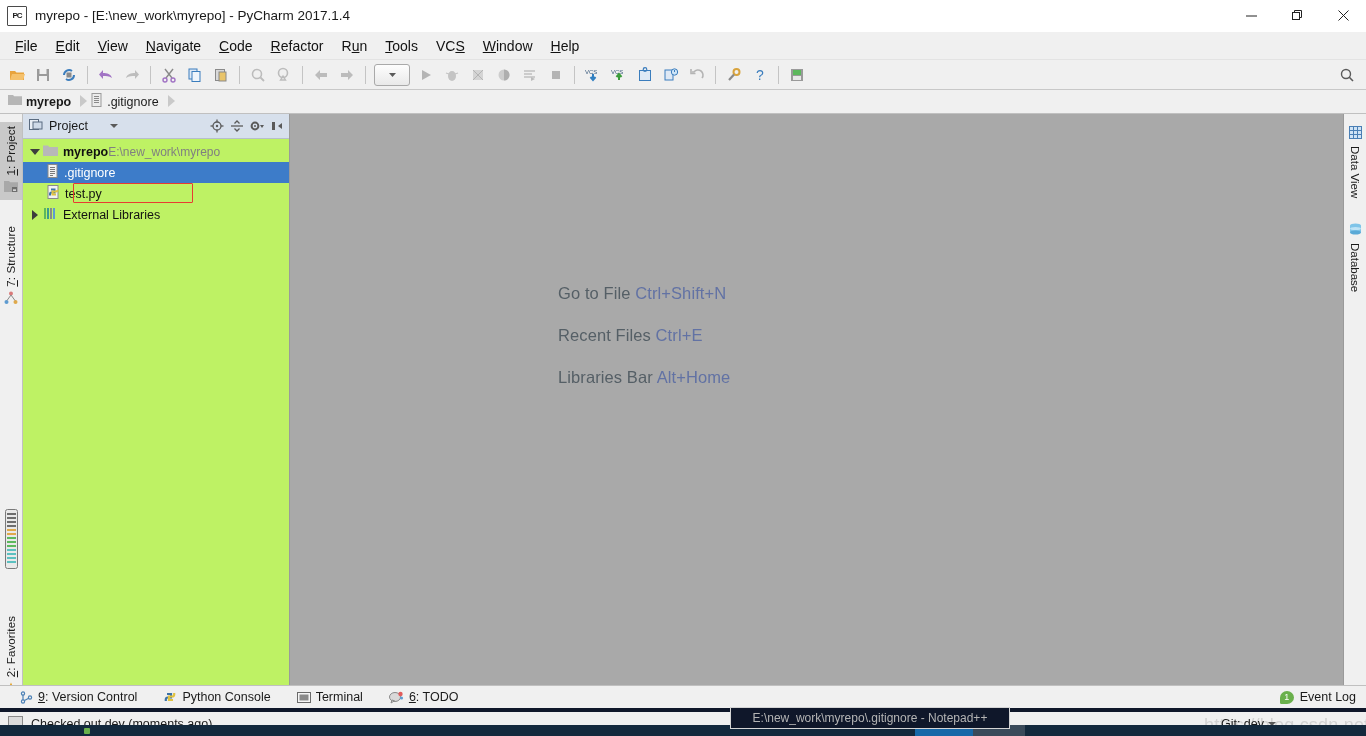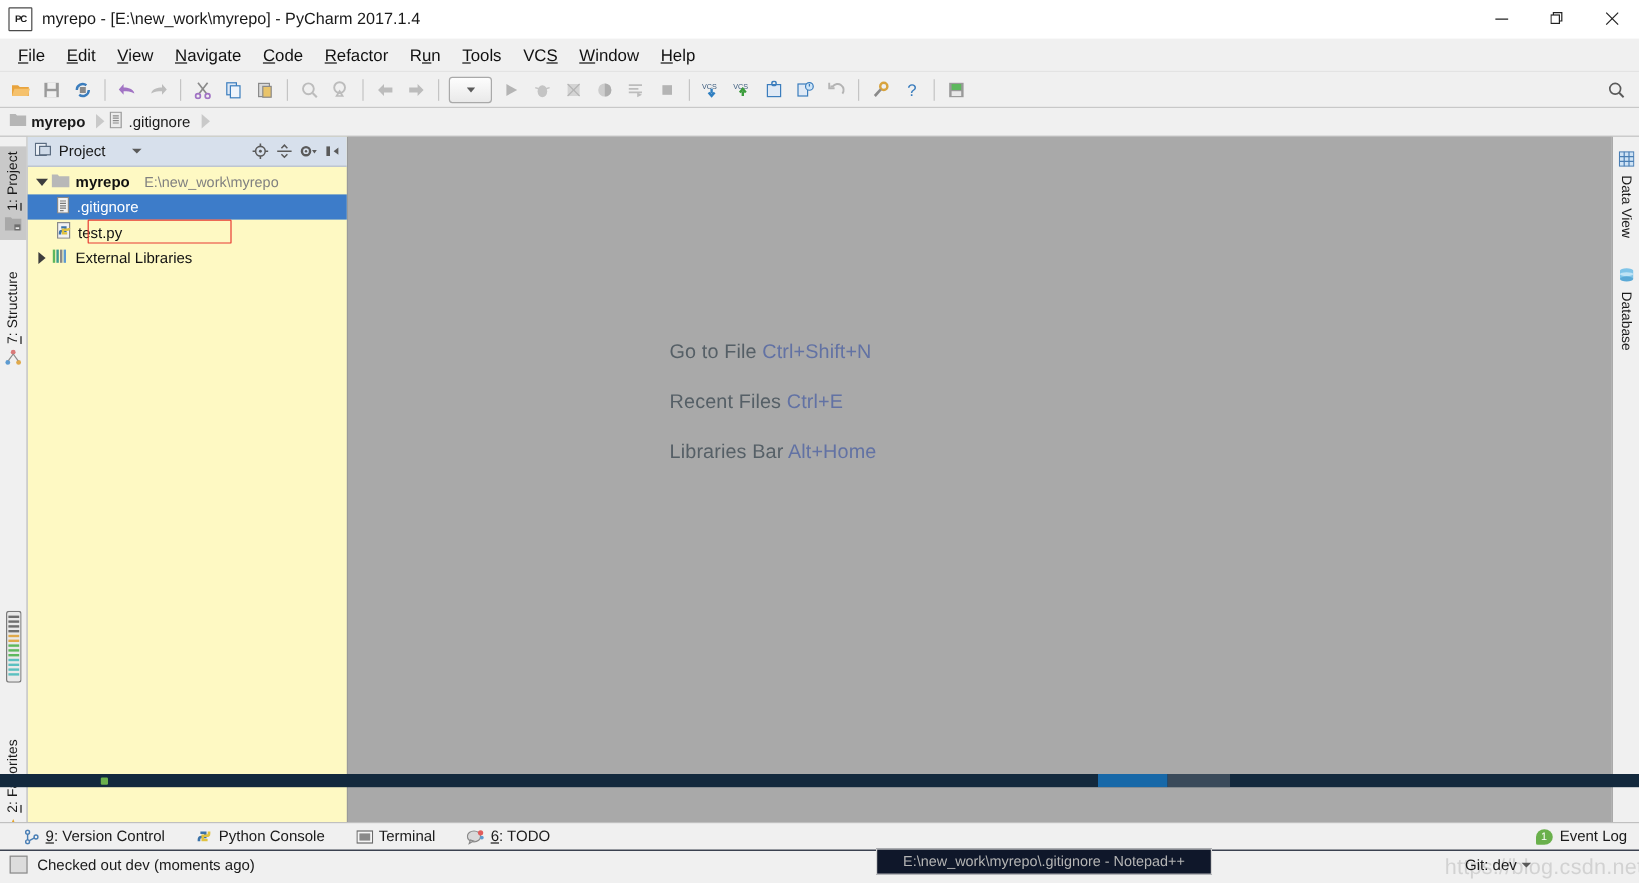--- a/index.html
+++ b/index.html
@@ -3,21 +3,21 @@
 <meta charset="utf-8">
 <style>
   html,body{margin:0;padding:0;}
   body{
     width:1366px;height:736px;overflow:hidden;
     font-family:"Liberation Sans", sans-serif;
     font-size:13px;
     background:#f0f0f0;
     -webkit-font-smoothing:antialiased;
   }
-  .app{position:relative;width:1366px;height:656px;}
+  .app{position:relative;width:1366px;height:736px;}
 
   
   .titlebar{
     height:31px;background:#ffffff;display:flex;align-items:center;
     border-bottom:1px solid #ffffff;position:relative;
   }
   .title-icon{
     width:18px;height:18px;margin-left:7px;margin-right:8px;
     background:#fff;border:1px solid #4a4a4a;border-radius:1px;
     color:#1b1b1b;font-size:8px;font-weight:bold;
@@ -84,21 +84,21 @@
   }
   .vlabel{
     writing-mode:vertical-rl;transform:rotate(180deg);
     font-size:11.5px;color:#1a1a1a;white-space:nowrap;letter-spacing:0.1px;
   }
   .vlabel u{text-decoration:underline;}
   .vtab.active{background:#c9c9c9;}
 
   
   .projectwin{
-    width:266px;background:#fef9c3;border-right:1px solid #9a9a9a;
+    width:266px;background:#bef264;border-right:1px solid #9a9a9a;
     display:flex;flex-direction:column;flex:none;
   }
   .tw-header{
     height:24px;background:#d7e0ec;display:flex;align-items:center;
     border-bottom:1px solid #b6bfcb;padding-left:6px;position:relative;
   }
   .tw-title{font-size:12.5px;color:#1a1a1a;margin-left:6px;}
   .tw-caret{
     margin-left:22px;width:0;height:0;
     border-left:4px solid transparent;border-right:4px solid transparent;
@@ -108,21 +108,21 @@
   .twa{width:17px;height:17px;display:flex;align-items:center;justify-content:center;}
 
   .tree{padding-top:2px;font-size:12.5px;color:#111;user-select:none;}
   .trow{height:21px;display:flex;align-items:center;padding-left:4px;position:relative;}
   .trow.sel{background:#3d7cc9;color:#fff;}
   .twisty{width:16px;height:21px;display:flex;align-items:center;justify-content:center;}
   .twisty .t-open{width:0;height:0;border-left:5px solid transparent;border-right:5px solid transparent;border-top:6px solid #3d3d3d;}
   .twisty .t-closed{width:0;height:0;border-top:5px solid transparent;border-bottom:5px solid transparent;border-left:6px solid #3d3d3d;}
   .tname{margin-left:5px;}
   .tname.bold{font-weight:bold;}
-  .tpath{margin-left:12px;color:#808080;font-size:12px;}
+  .tpath{margin-left:0;color:#808080;font-size:12px;}
   .indent1{padding-left:24px;}
   .annot-box{
     border:1.5px solid #e83b32;border-radius:1px;
     position:absolute;left:50px;top:0px;width:120px;height:20px;box-sizing:border-box;
   }
 
   
   .editor{flex:1;position:relative;background:#a9a9a9;}
   .hints{position:absolute;left:268px;top:170px;}
   .hint{font-size:16.5px;color:#555f66;margin-bottom:23px;letter-spacing:0.1px;}
@@ -143,21 +143,21 @@
     height:22px;background:#f0f0f0;border-top:1px solid #c0c0c0;
     display:flex;align-items:center;padding-left:20px;position:relative;
   }
   .btab{display:flex;align-items:center;margin-right:26px;font-size:12.5px;color:#1a1a1a;}
   .btab .bi{margin-right:5px;display:flex;align-items:center;}
   .btab u{text-decoration:underline;}
   .eventlog{position:absolute;right:10px;display:flex;align-items:center;font-size:12.5px;color:#1a1a1a;}
 
   
   .statusbar{
-    height:23px;background:#f0f0f0;border-top:1px solid #0f172a;
+    height:23px;background:#f0f0f0;border-top:4px solid #0f172a;
     display:flex;align-items:center;padding-left:8px;position:relative;font-size:12.5px;color:#1a1a1a;
   }
   .status-ico{
     width:13px;height:13px;border:1px solid #8a8a8a;background:#dcdcdc;margin-right:8px;
   }
   .git-status{position:absolute;right:90px;display:flex;align-items:center;gap:4px;}
   .watermark{
     position:absolute;left:1184px;top:3px;font-size:18px;color:#d2d2d2;
     white-space:nowrap;letter-spacing:0.2px;pointer-events:none;margin-left:20px;
   }

